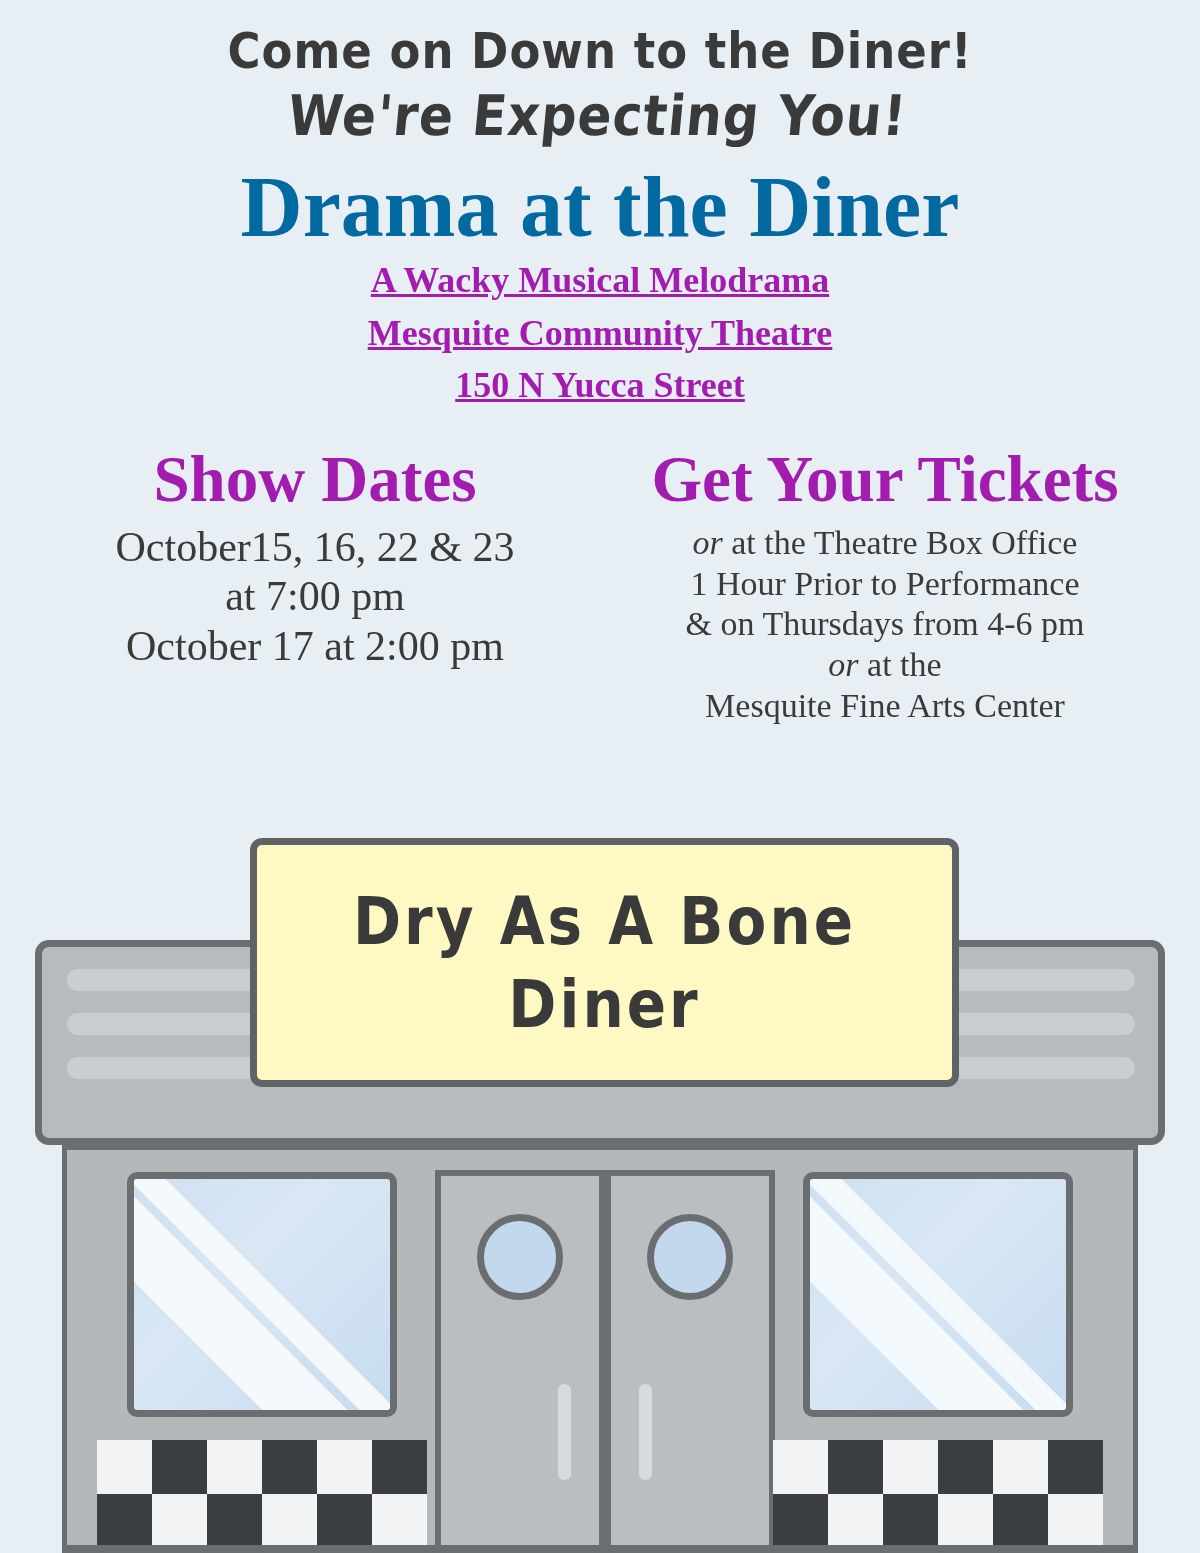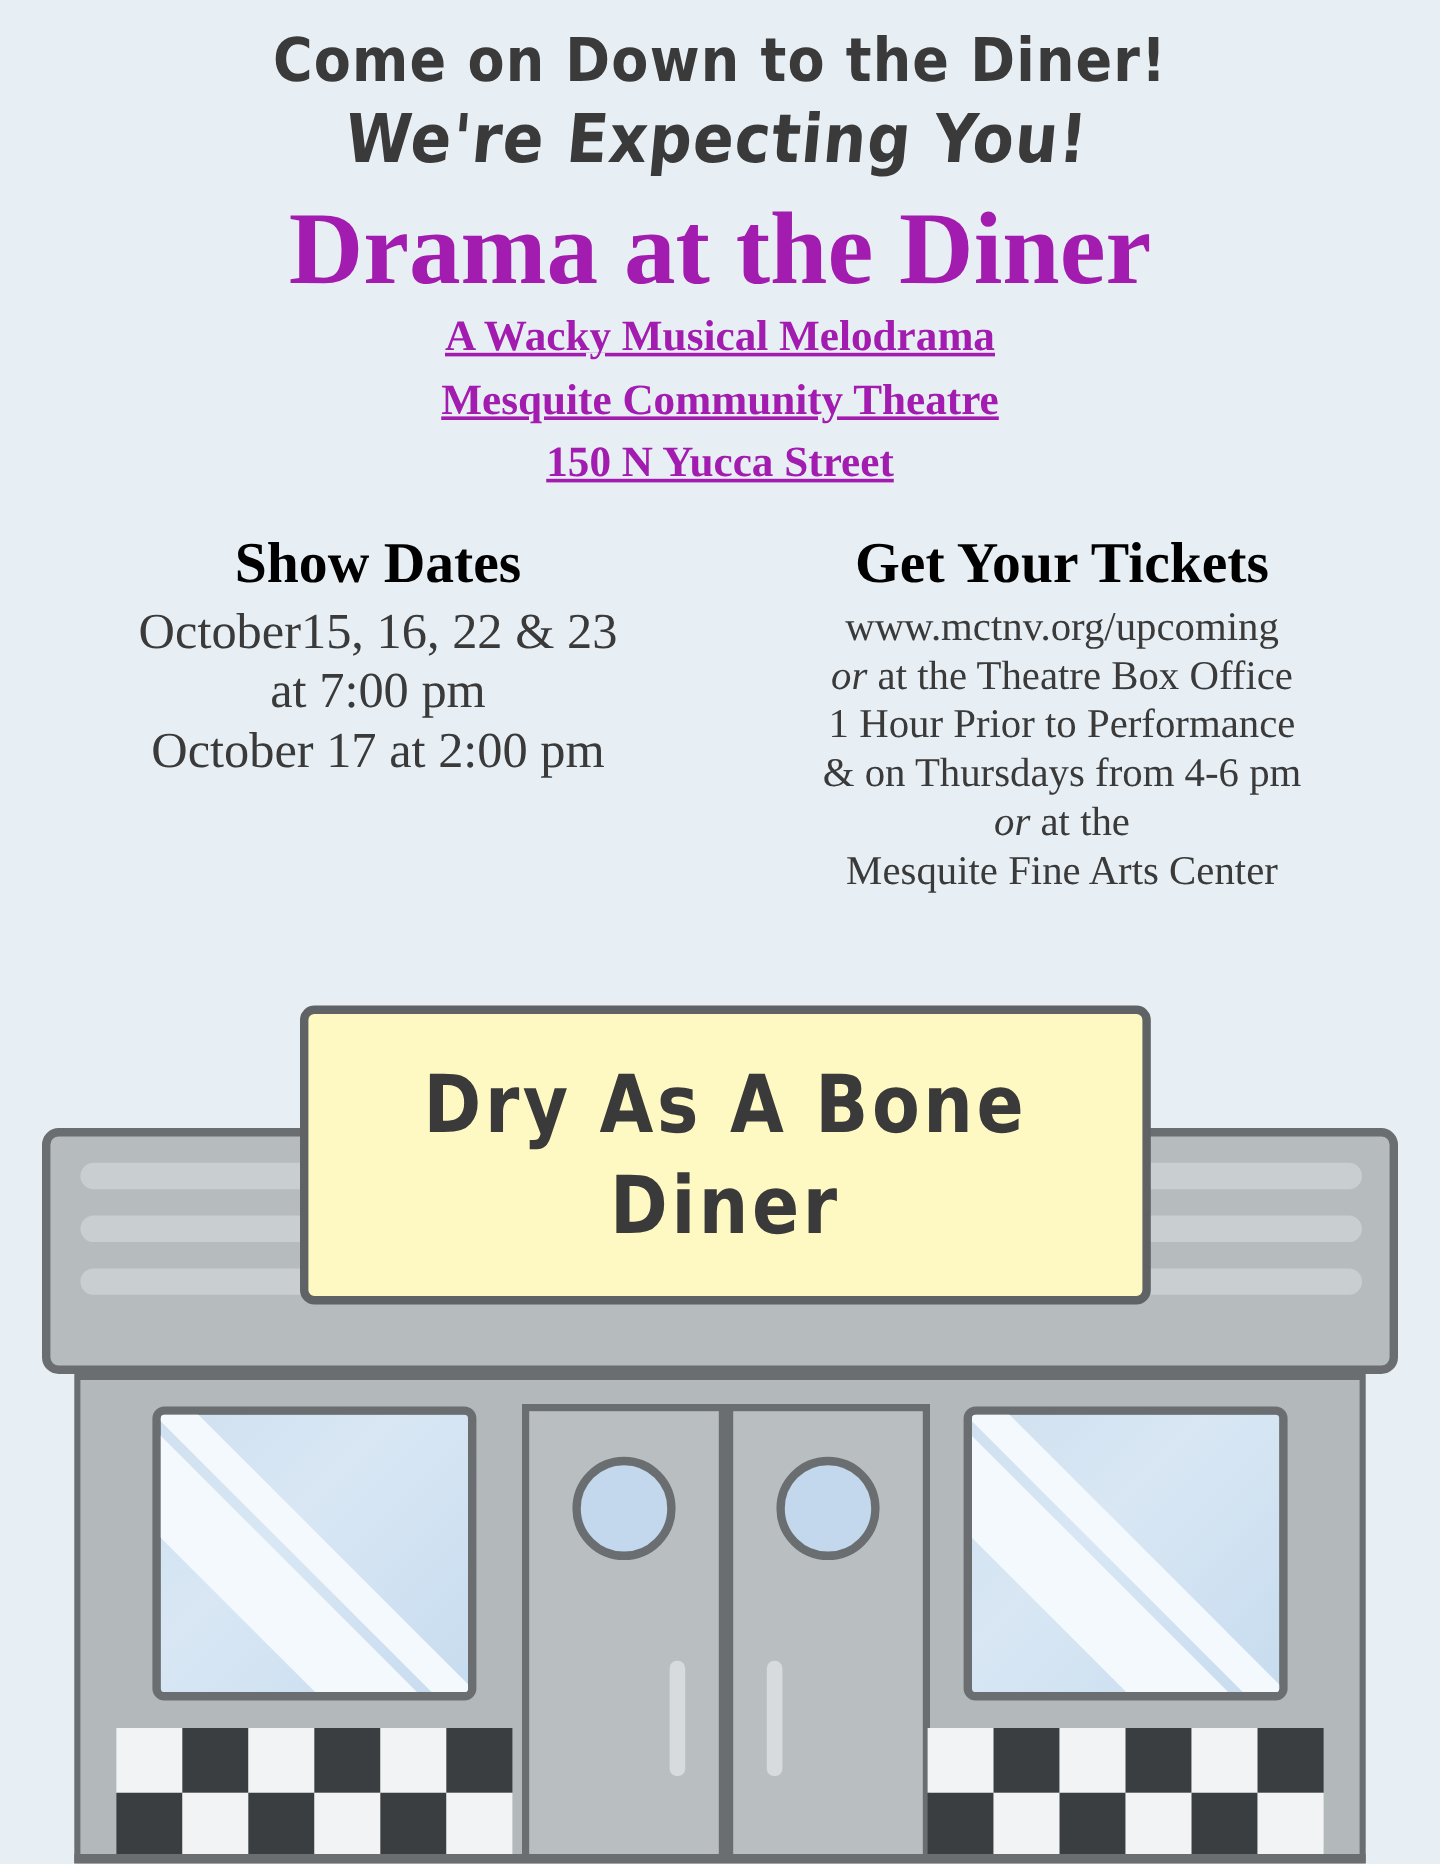--- a/index.html
+++ b/index.html
@@ -42,21 +42,21 @@
   .tagline2 {
     font-size: 50px;
     margin-top: 16px;
     transform: scaleY(1.12) skewX(-6deg);
     transform-origin: center top;
   }
   .title {
     font-family: "Liberation Serif", serif;
     font-weight: bold;
     font-size: 86px;
-    color: #a21caf;
+    color: #0369a1;
     margin-top: 24px;
     line-height: 1.02;
   }
   .subtitle {
     font-family: "Liberation Serif", serif;
     font-weight: bold;
     font-size: 36px;
     color: #a21caf;
     line-height: 1.28;
     margin-top: 6px;
@@ -70,23 +70,23 @@
     margin-top: 34px;
     padding: 0 30px;
   }
   .col {
     flex: 1 1 50%;
     text-align: center;
   }
   .col h2 {
     font-family: "Liberation Serif", serif;
     font-weight: bold;
-    font-size: 48px;
+    font-size: 65px;
     margin: 0 0 6px 0;
-    color: #000000;
+    color: #a21caf;
   }
   .col p {
     margin: 0;
     font-size: 42px;
     line-height: 1.18;
     color: #3a3a3a;
   }
   .col.tickets p {
     font-size: 34px;
     line-height: 1.2;
@@ -280,21 +280,20 @@
 
     <div class="col dates">
       <h2>Show Dates</h2>
       <p>October15, 16, 22 &amp; 23</p>
       <p>at 7:00 pm</p>
       <p>October  17 at 2:00 pm</p>
     </div>
 
     <div class="col tickets">
       <h2>Get Your Tickets</h2>
-      <p>www.mctnv.org/upcoming</p>
       <p><span class="ital">or</span><span> at the Theatre Box Office</span></p>
       <p>1 Hour Prior to Performance</p>
       <p>&amp; on Thursdays from 4-6 pm</p>
       <p><span class="ital">or</span><span> at the</span></p>
       <p>Mesquite Fine Arts Center</p>
     </div>
 
   </div>
 
   <div class="diner">

